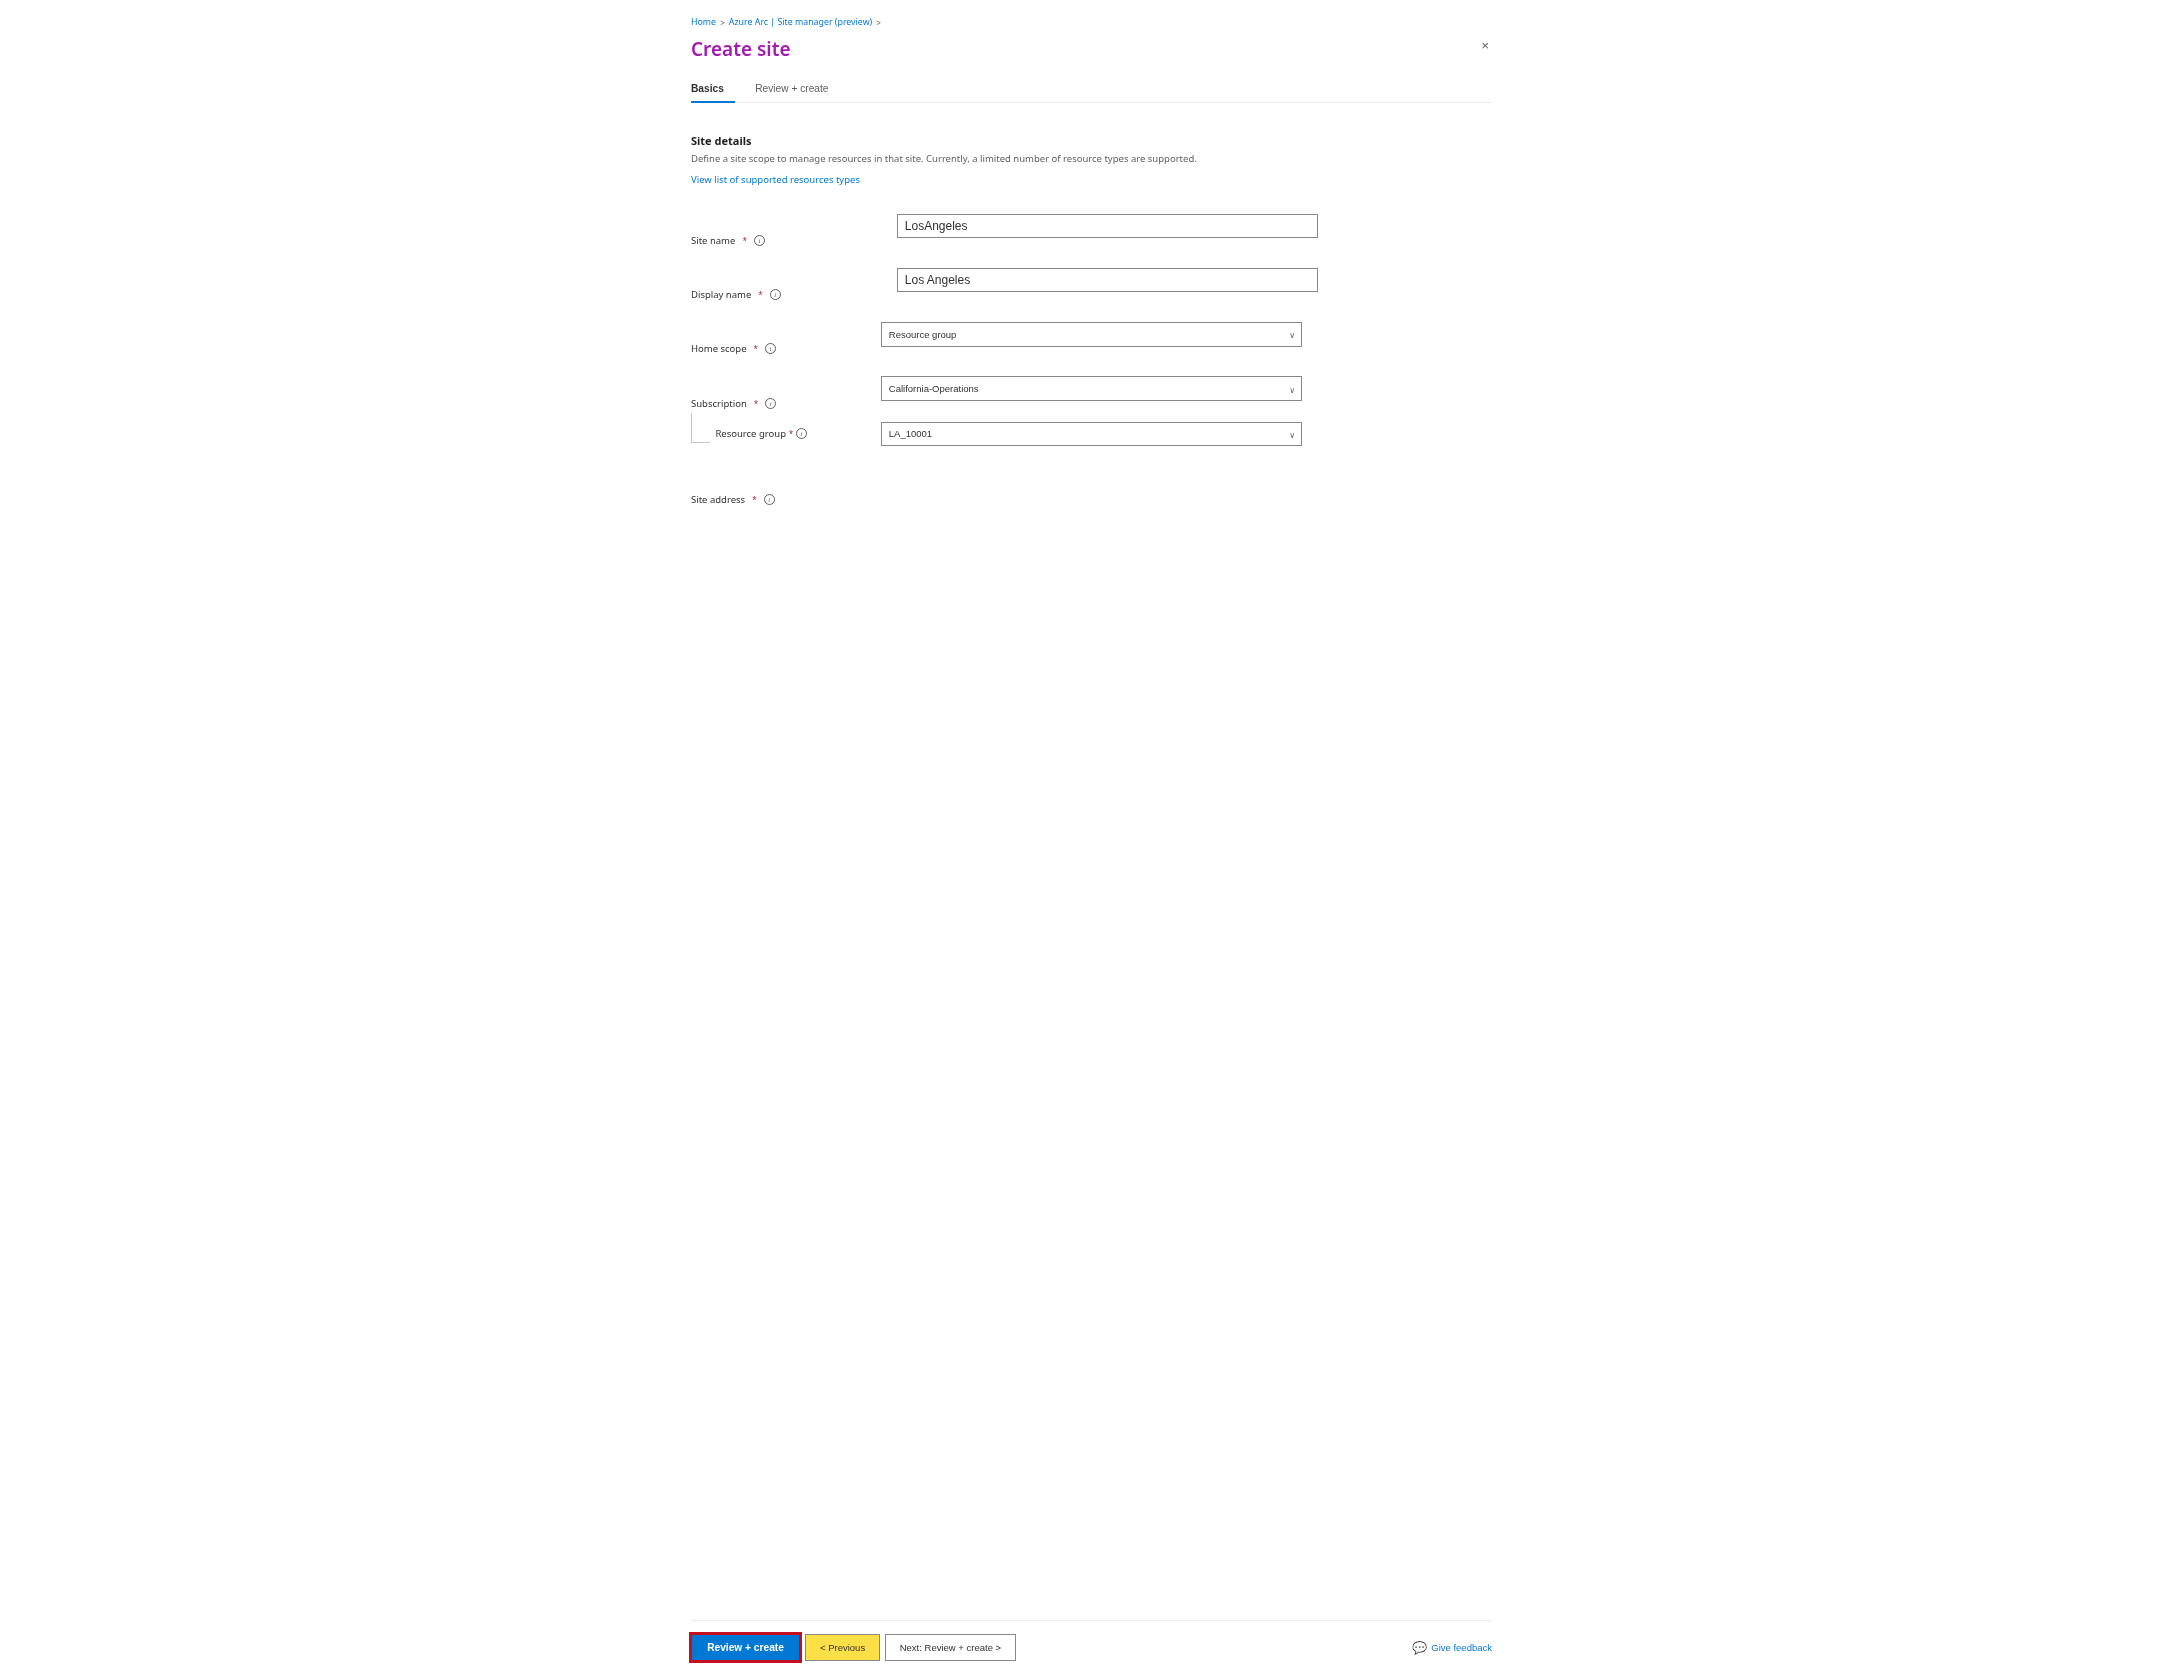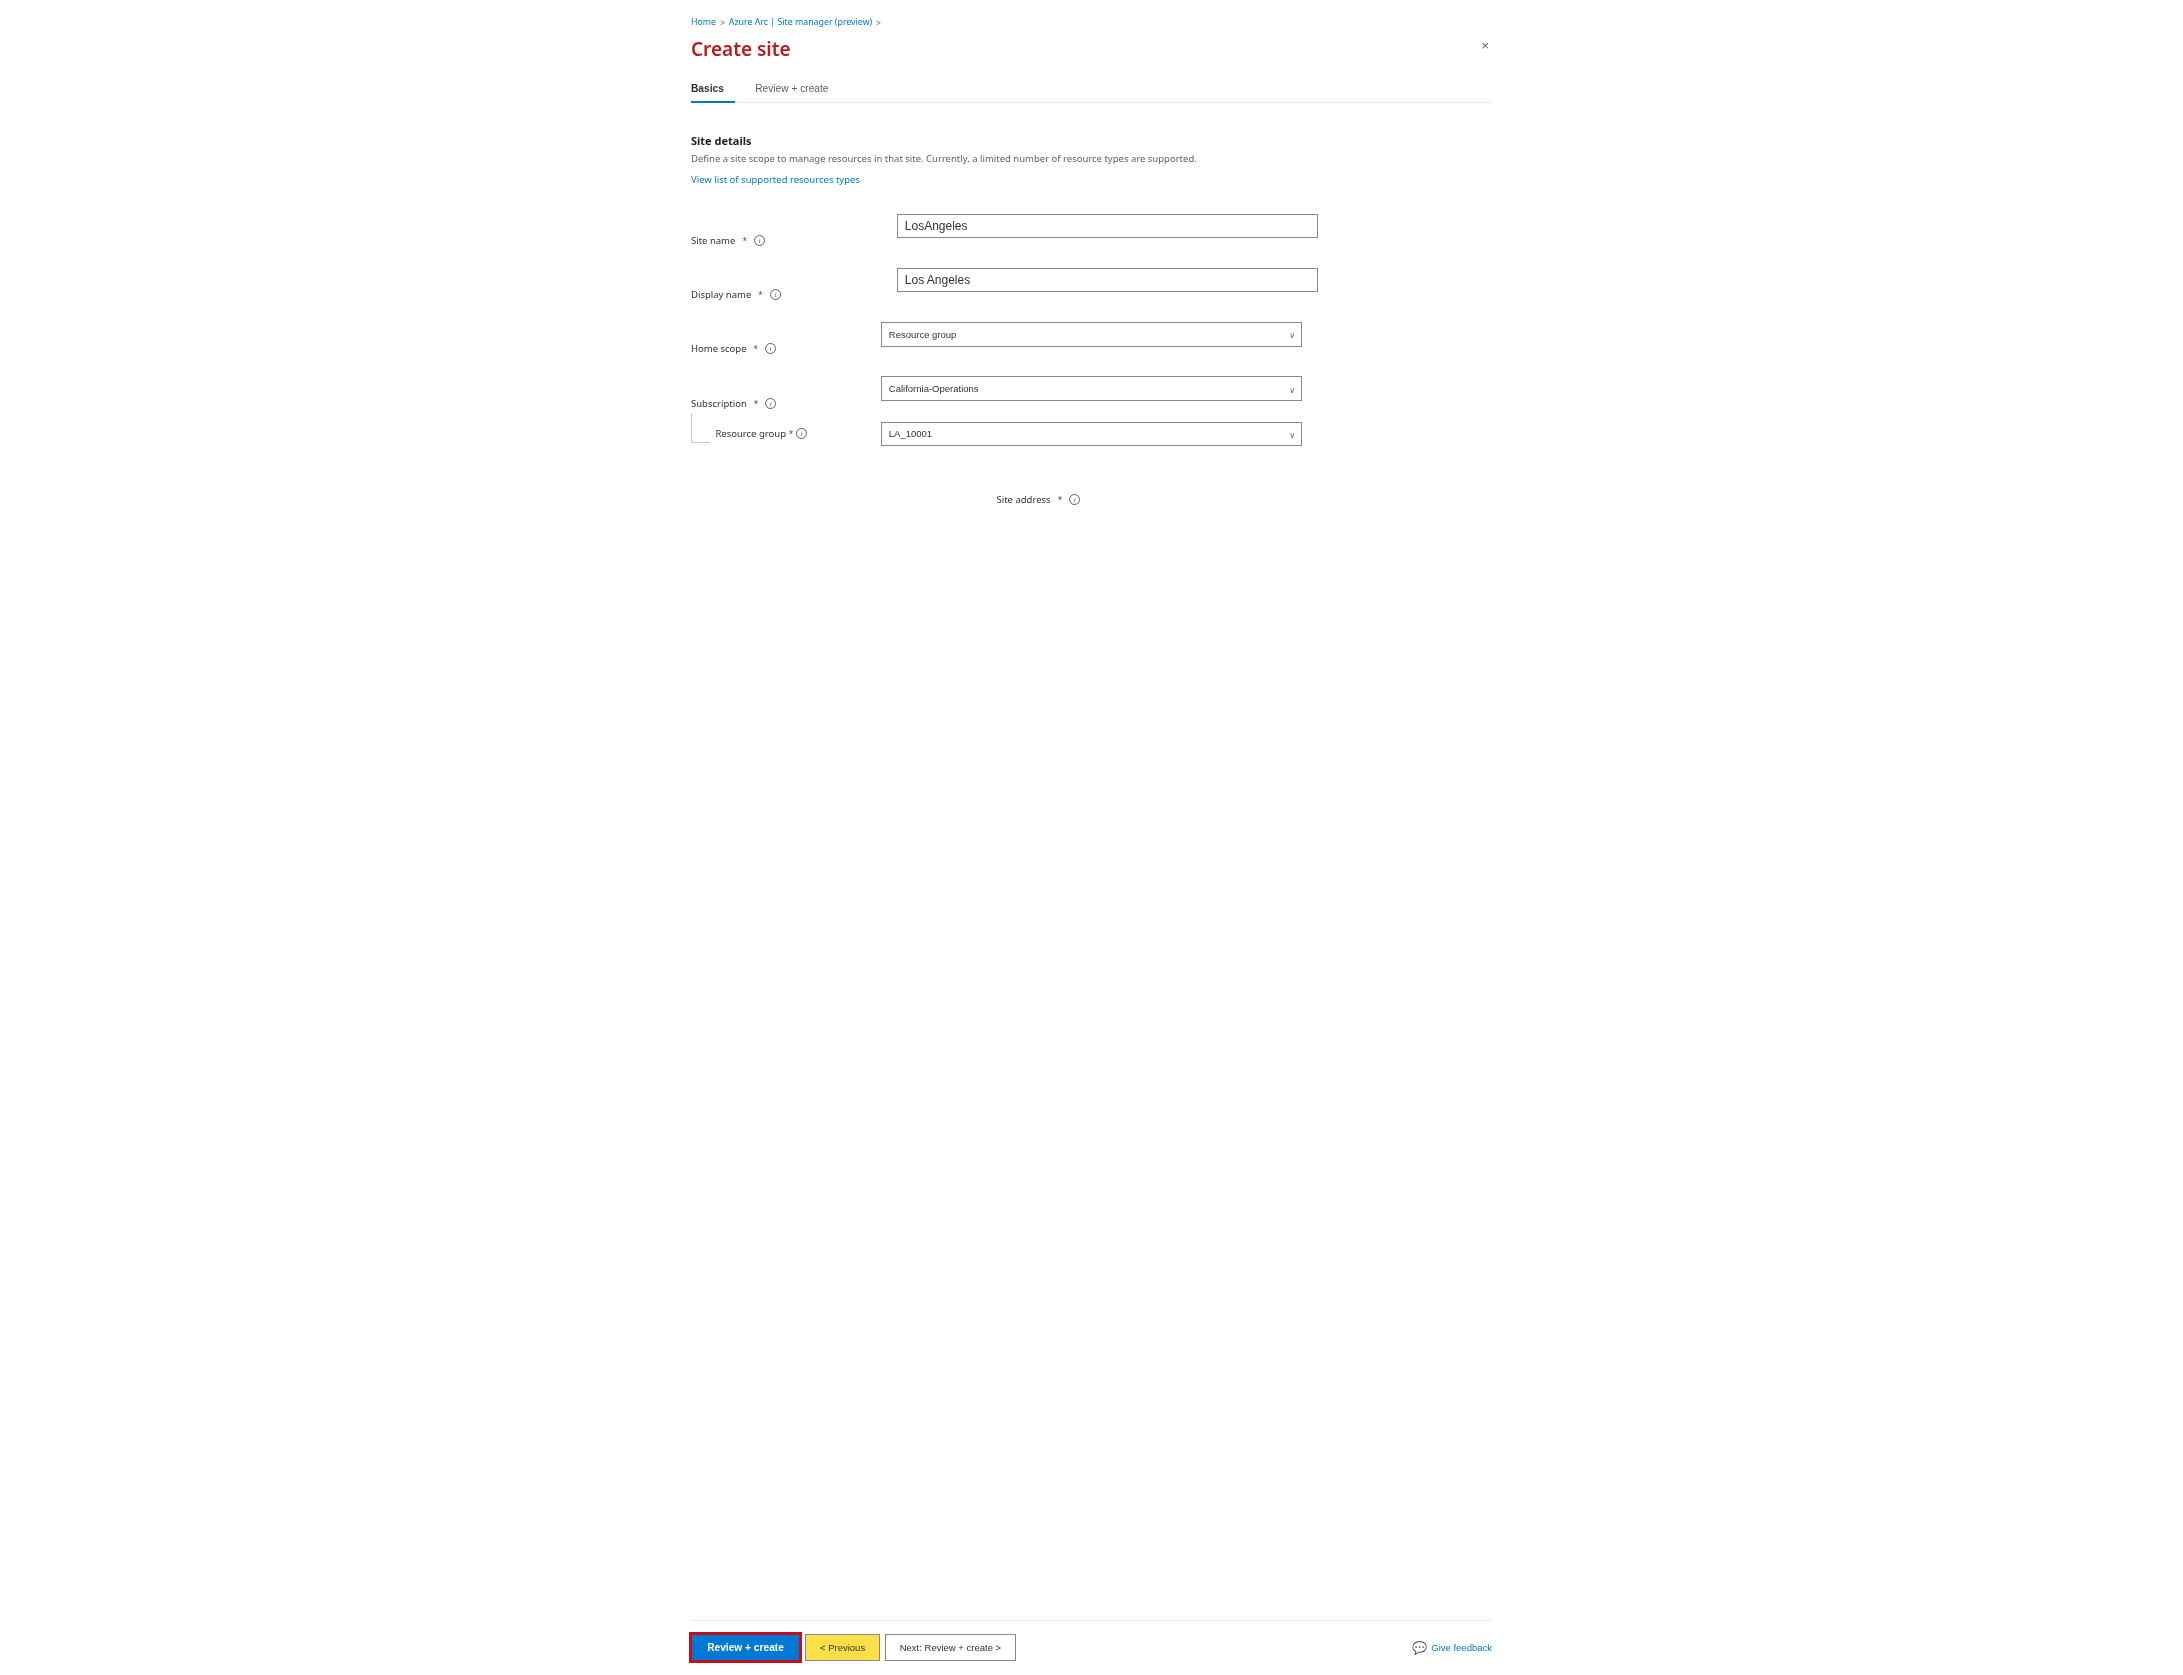--- a/index.html
+++ b/index.html
@@ -34,21 +34,21 @@
     }
     .page-header {
       display: flex;
       justify-content: space-between;
       align-items: flex-start;
       margin-bottom: 13.6px;
     }
     .page-title {
       font-size: 19px;
       font-weight: 600;
-      color: #b91c1c;
+      color: #a21caf;
     }
     .close-button {
       background: none;
       border: none;
       cursor: pointer;
       font-size: 13.6px;
       color: #605e5c;
       padding: 2.7px;
       line-height: 1;
     }
@@ -353,21 +353,21 @@
         <div class="form-control-wrap">
           <div class="form-select-wrap">
             <select class="form-select">
               <option>LA_10001</option>
             </select>
             <span class="select-chevron">∨</span>
           </div>
         </div>
       </div>
 
-      <div class="form-row" style="align-items:center; margin-top:2.7px;flex-direction:column;">
+      <div class="form-row" style="align-items:center; margin-top:2.7px;">
         <div class="form-label" style="padding-top:5.4px;">
           <span>Site address</span>
           <span class="required-star">*</span>
           <span class="info-icon">i</span>
         </div>
       </div>
 
     </div>
   </div>
 

